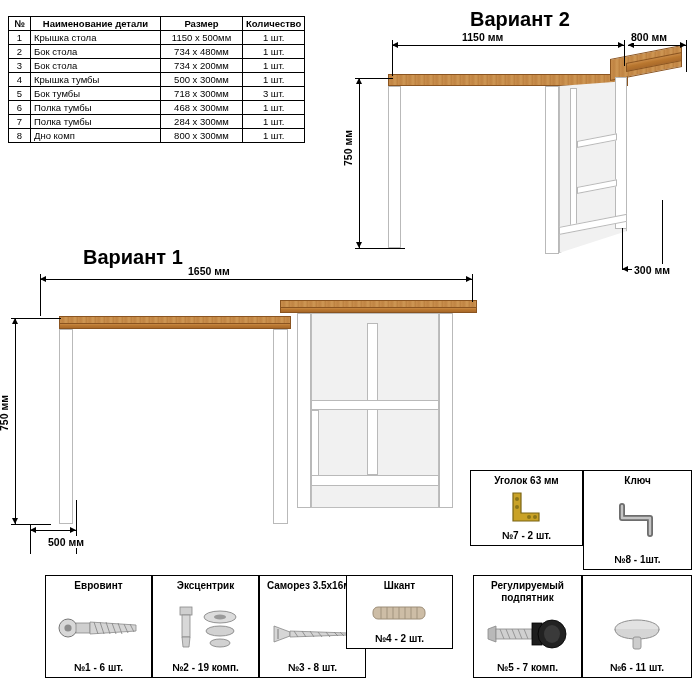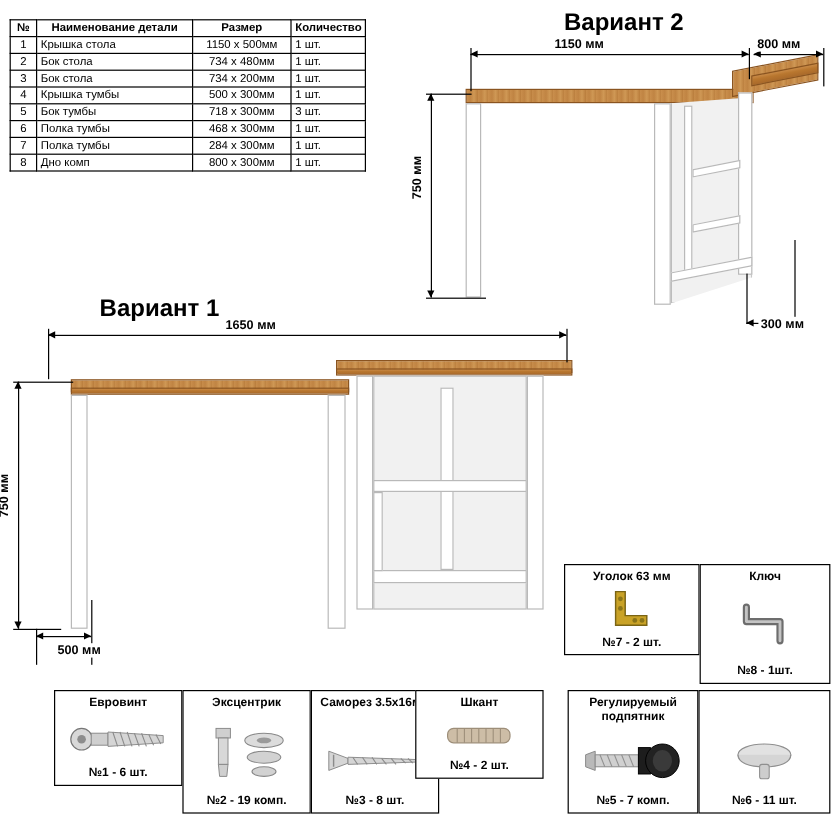--- a/index.html
+++ b/index.html
@@ -28,21 +28,21 @@
     padding: 1px 3px;
     height: 14px;
     box-sizing: border-box;
     font-weight: normal;
     background: #fff;
   }
   #parts-table th { font-weight: bold; text-align: center; }
   .col-num { width: 22px; text-align: center; }
   .col-name { width: 130px; text-align: left; }
   .col-size { width: 82px; text-align: center; }
-  .col-qty  { width: 58px; }
+  .col-qty  { width: 58px; text-align: center; }
 
   
   .variant-title {
     font-size: 20px;
     font-weight: bold;
   }
   #title-v2 { left: 470px; top: 8px; }
   #title-v1 { left: 83px; top: 246px; }
 
   
@@ -309,21 +309,21 @@
   <div class="hw-title">Ключ</div>
   <div class="hw-art">
     <svg width="52" height="42" viewBox="0 0 52 42">
       <path d="M10 6 L10 18 L38 18 L38 34" fill="none" stroke="#6d6d6d" stroke-width="6" stroke-linecap="round" stroke-linejoin="round"></path>
       <path d="M10 6 L10 18 L38 18 L38 34" fill="none" stroke="#c4c4c4" stroke-width="2.4" stroke-linecap="round" stroke-linejoin="round"></path>
     </svg>
   </div>
   <div class="hw-code">№8 - 1шт.</div>
 </div>
 
-<div class="hw-box" style="left:45px; top:575px; width:107px; height:80px;">
+<div class="hw-box" style="left:45px; top:575px; width:107px; height:103px;">
   <div class="hw-title">Евровинт</div>
   <div class="hw-art">
     <svg width="86" height="26" viewBox="0 0 86 26">
       <ellipse cx="12" cy="13" rx="9" ry="9" fill="#d8d8d8" stroke="#777" stroke-width="1"></ellipse>
       <circle cx="12" cy="13" r="3.6" fill="#8d8d8d"></circle>
       <rect x="20" y="8" width="14" height="10" fill="#cfcfcf" stroke="#888" stroke-width="0.8"></rect>
       <path d="M34 7 L80 10 L80 16 L34 19 Z" fill="#d5d5d5" stroke="#8a8a8a" stroke-width="0.8"></path>
       <g stroke="#8a8a8a" stroke-width="0.9">
         <path d="M38 7 L42 19"></path>
           <path d="M44 7 L48 19"></path>

